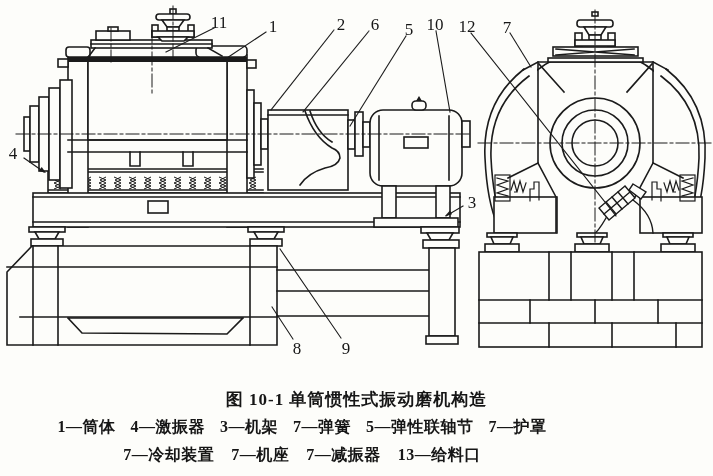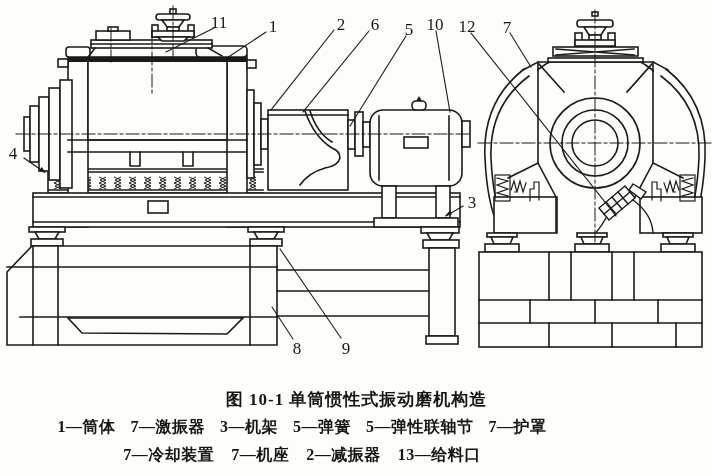--- a/index.html
+++ b/index.html
@@ -267,27 +267,27 @@
     <text x="346" y="354">9</text>
   </g>
 </svg>
 
 <div class="caption">
   <span class="cap-prefix">图 10-1</span><span>单筒惯性式振动磨机构造</span>
 </div>
 
 <div class="legend-row r1">
   <span>1—筒体</span>
-  <span>7—激振器</span>
+  <span>4—激振器</span>
   <span>3—机架</span>
-  <span>5—弹簧</span>
+  <span>7—弹簧</span>
   <span>5—弹性联轴节</span>
   <span>7—护罩</span>
 </div>
 
 <div class="legend-row r2">
   <span>7—冷却装置</span>
   <span>7—机座</span>
-  <span>2—减振器</span>
+  <span>7—减振器</span>
   <span>13—给料口</span>
 </div>
 
 </div>
 
 </body></html>

